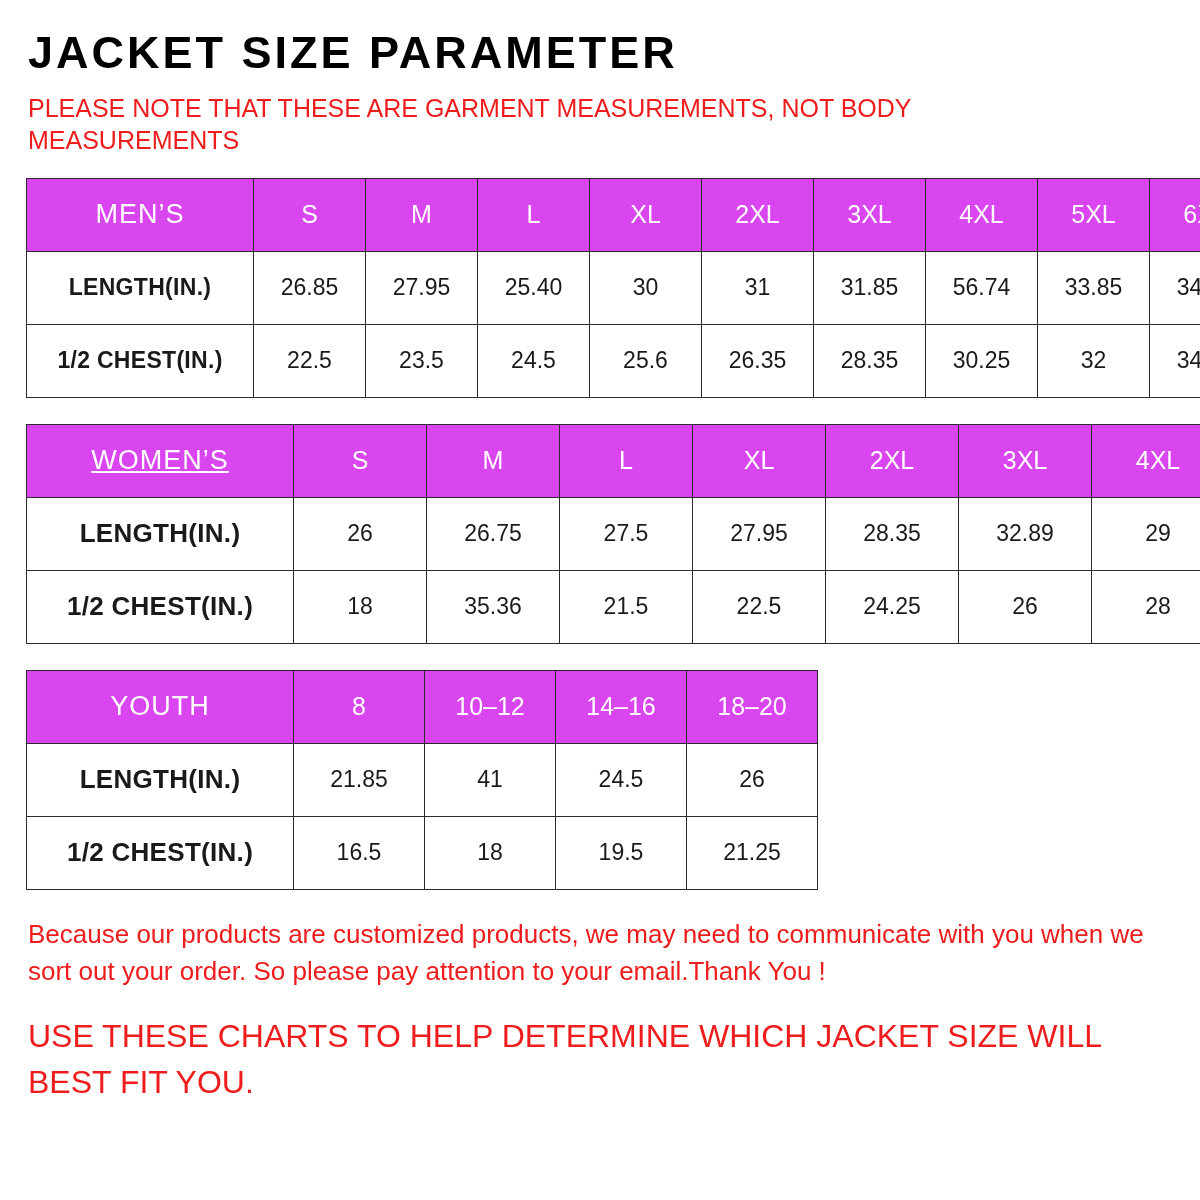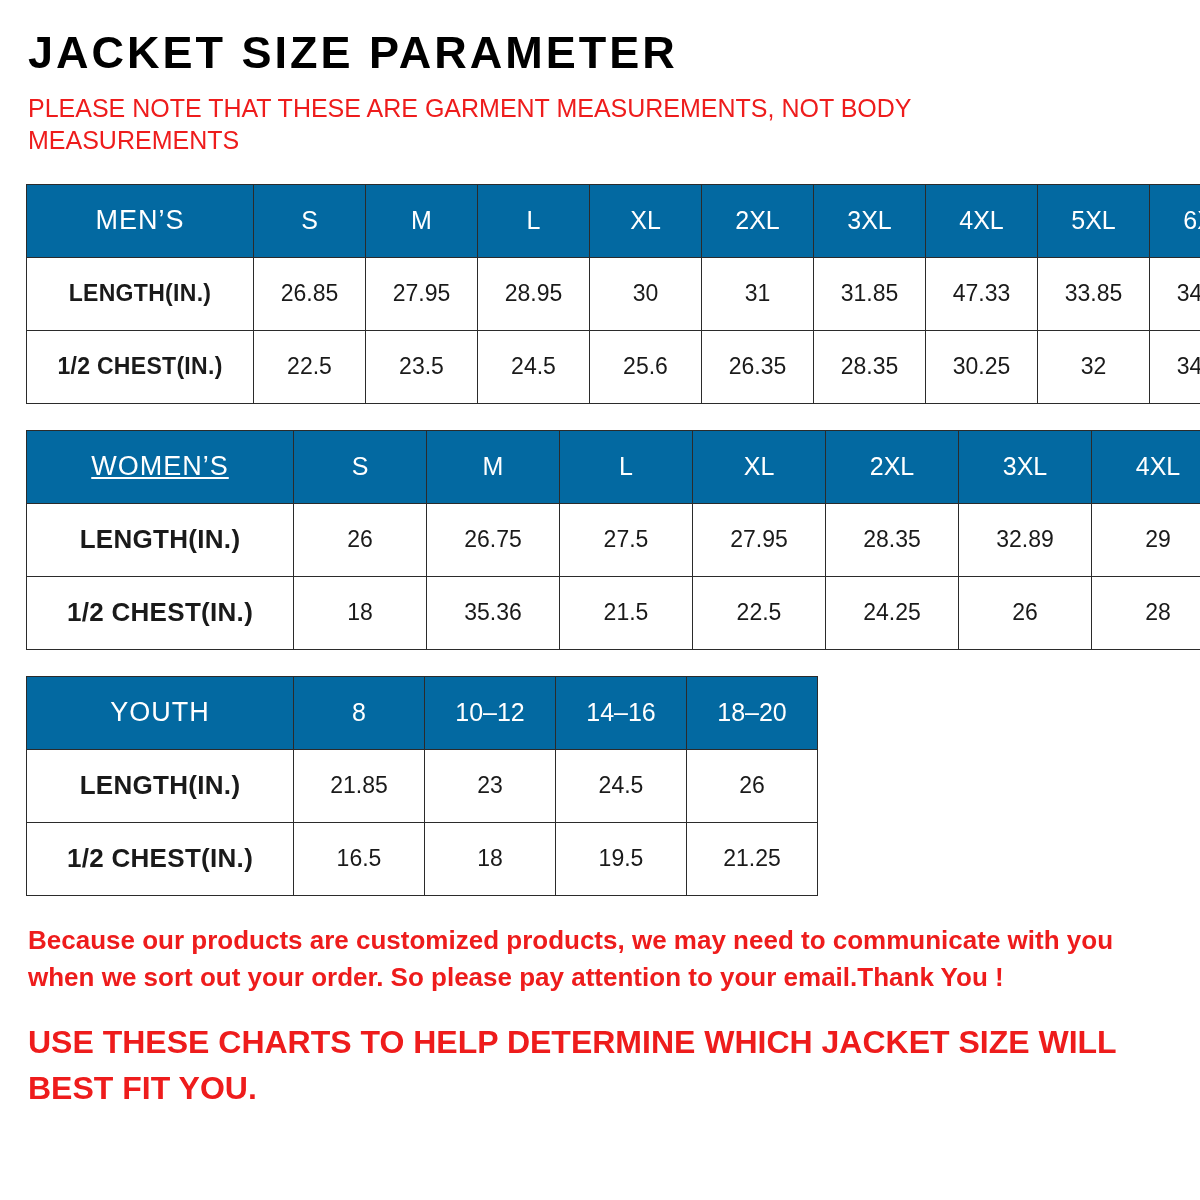--- a/index.html
+++ b/index.html
@@ -25,41 +25,41 @@
     font-weight: bold;
     letter-spacing: 3px;
     color: #000000;
     margin: 0 0 14px 2px;
     line-height: 1.1;
   }
   .note {
     color: #ee1c1c;
     font-size: 25px;
     line-height: 1.28;
-    margin: 0 0 28px 2px;
+    margin: 0 0 22px 2px;
     max-width: 1020px;
   }
   table.size-table {
     border-collapse: collapse;
     table-layout: fixed;
     margin-bottom: 26px;
   }
   table.size-table td {
     border: 1px solid #2b2b2b;
     text-align: center;
     vertical-align: middle;
     font-size: 23px;
     color: #1a1a1a;
     background: #ffffff;
     height: 72px;
     padding: 0 4px;
     white-space: nowrap;
   }
   table.size-table tr.header-row td {
-    background: #0369a1;
+    background: #d946ef;
     color: #ffffff;
     font-weight: normal;
   }
   table.size-table tr.header-row td.cat {
     font-size: 27px;
     letter-spacing: 1px;
   }
   table.size-table tr.header-row td.szh {
     font-size: 25px;
   }
@@ -94,21 +94,20 @@
 
   .footer {
     margin-top: 6px;
   }
   .footer p {
     color: #ee1c1c;
     font-size: 26px;
     line-height: 1.45;
     margin: 0 0 22px 2px;
     max-width: 1150px;
-    font-weight: bold;
   }
   .footer p.last {
     font-size: 32px;
     margin-bottom: 0;
   }
 </style>
 </head>
 <body>
 
 <div class="page">
@@ -128,25 +127,25 @@
         <td class="szh val">2XL</td>
         <td class="szh val">3XL</td>
         <td class="szh val">4XL</td>
         <td class="szh val">5XL</td>
         <td class="szh val">6XL</td>
       </tr>
       <tr>
         <td class="rowlabel">LENGTH(IN.)</td>
         <td class="val">26.85</td>
         <td class="val">27.95</td>
-        <td class="val">28.95</td>
+        <td class="val">25.40</td>
         <td class="val">30</td>
         <td class="val">31</td>
         <td class="val">31.85</td>
-        <td class="val">47.33</td>
+        <td class="val">56.74</td>
         <td class="val">33.85</td>
         <td class="val">34.85</td>
       </tr>
       <tr>
         <td class="rowlabel">1/2 CHEST(IN.)</td>
         <td class="val">22.5</td>
         <td class="val">23.5</td>
         <td class="val">24.5</td>
         <td class="val">25.6</td>
         <td class="val">26.35</td>
@@ -198,21 +197,21 @@
       <tr class="header-row">
         <td class="cat rowlabel">YOUTH</td>
         <td class="szh val">8</td>
         <td class="szh val">10–12</td>
         <td class="szh val">14–16</td>
         <td class="szh val">18–20</td>
       </tr>
       <tr>
         <td class="rowlabel">LENGTH(IN.)</td>
         <td class="val">21.85</td>
-        <td class="val">23</td>
+        <td class="val">41</td>
         <td class="val">24.5</td>
         <td class="val">26</td>
       </tr>
       <tr>
         <td class="rowlabel">1/2 CHEST(IN.)</td>
         <td class="val">16.5</td>
         <td class="val">18</td>
         <td class="val">19.5</td>
         <td class="val">21.25</td>
       </tr>

